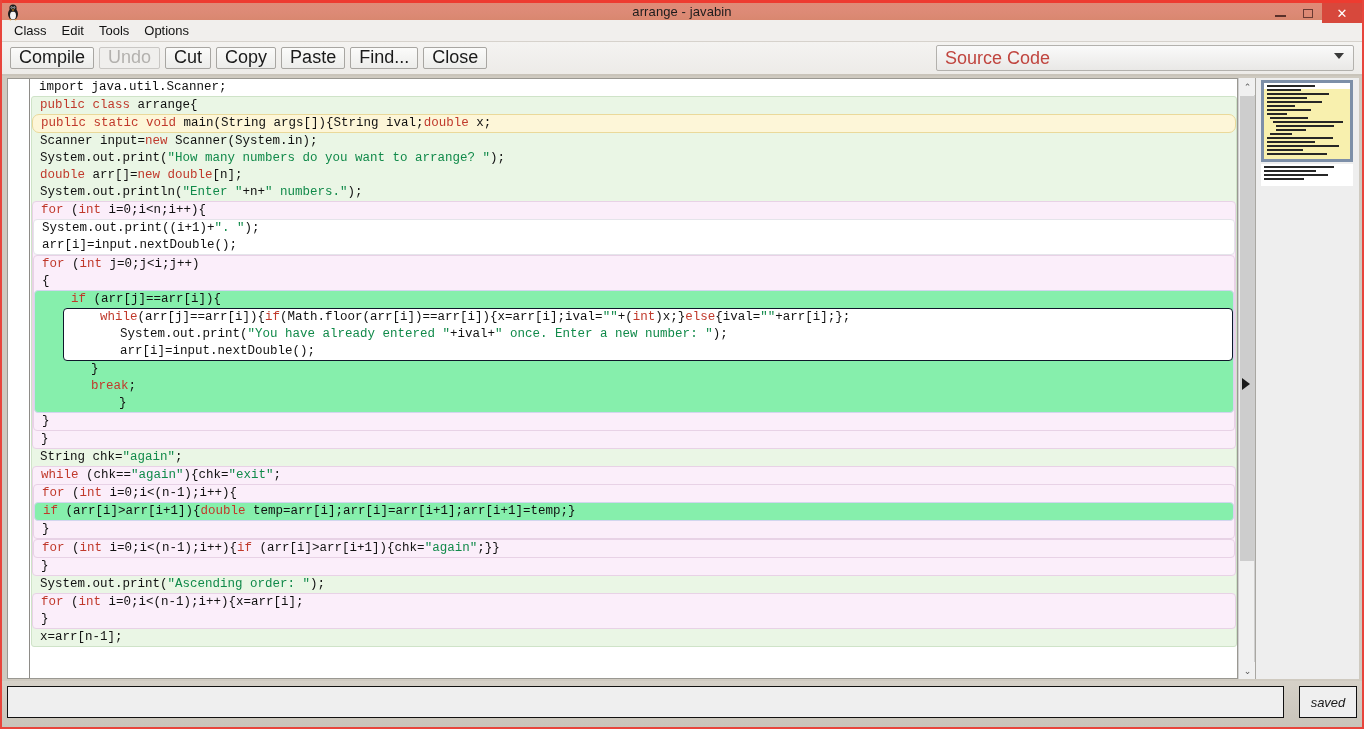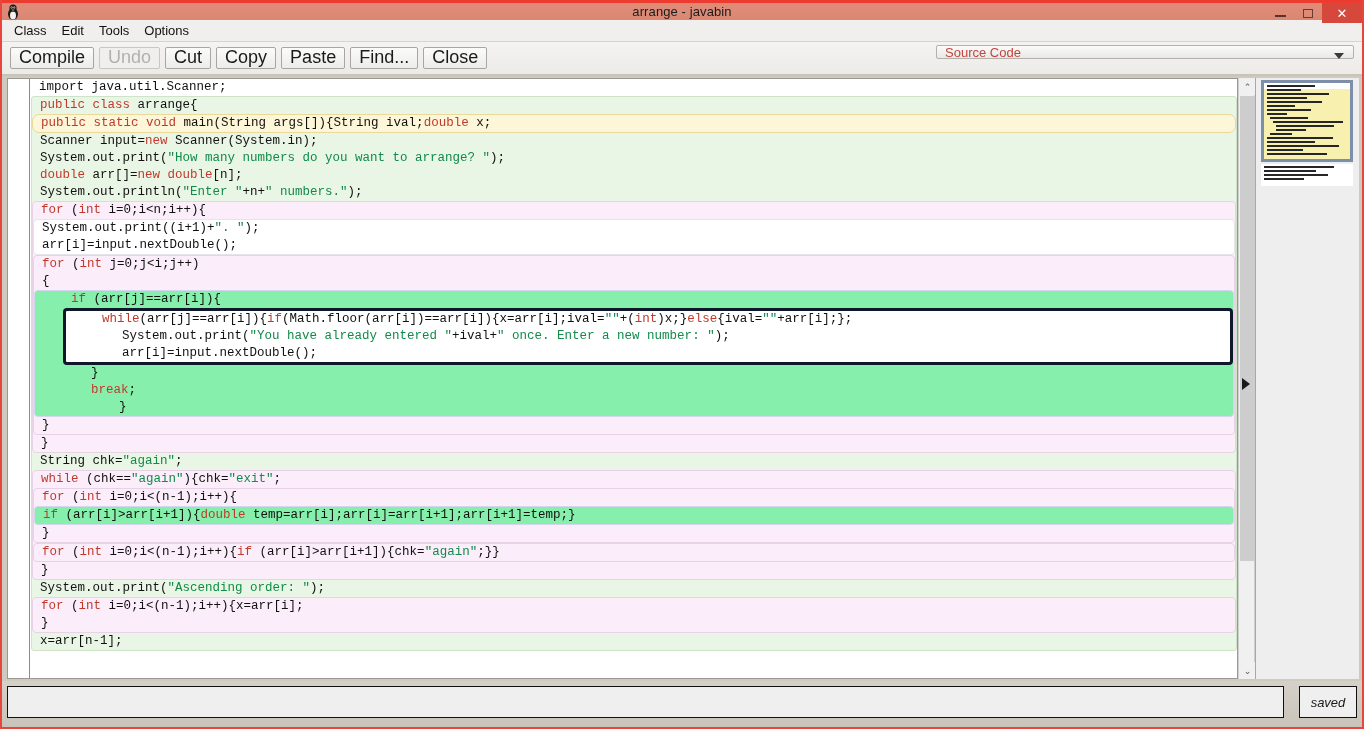--- a/index.html
+++ b/index.html
@@ -84,27 +84,27 @@
     border-radius: 2px;
     padding: 3px 8px 4px 8px;
     margin-right: 5px;
     line-height: 13px;
     cursor: default;
   }
   .tb-btn.disabled { color: #b3b1ae; border-color: #c9c7c4; background: #f0efed; }
   #view-select {
     position: absolute;
     right: 8px; top: 3px;
-    width: 418px; height: 14px;
+    width: 418px; height: 26px;
     background: linear-gradient(to bottom,#fafafa,#e9e8e6);
     border: 1px solid #b3b1ad;
     border-radius: 2px;
     display: flex; align-items: center;
     padding: 0 8px;
-    font-size: 13px;
+    font-size: 18px;
     color: #c0453f;
   }
   #view-select .caret {
     position: absolute; right: 9px; top: 7px;
     width: 0; height: 0;
     border-left: 5px solid transparent;
     border-right: 5px solid transparent;
     border-top: 6px solid #3a3a3a;
   }
 
@@ -267,21 +267,21 @@
     border: 1px solid #d2d6ee;
     border-radius: 4px;
   }
   .blk-plain {
     background: #ffffff;
     border: 1px solid #e4e4ea;
     border-radius: 4px;
   }
   .blk-while {
     background: #ffffff;
-    border: 3px solid #0f172a;
+    border: 1px solid #0f172a;
     border-radius: 4px;
   }
   .ind1 { padding-left: 28px; }
   .ind2 { padding-left: 56px; }
 </style>
 </head>
 <body>
 
 <div id="app">
 

